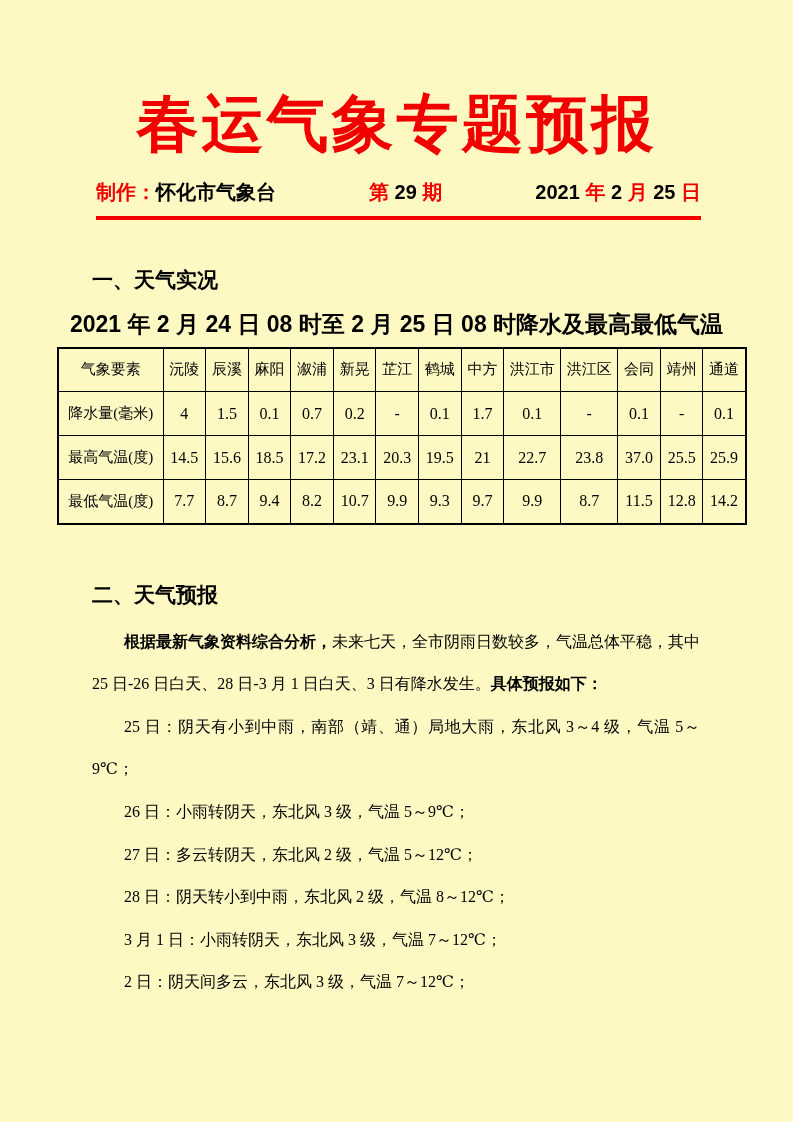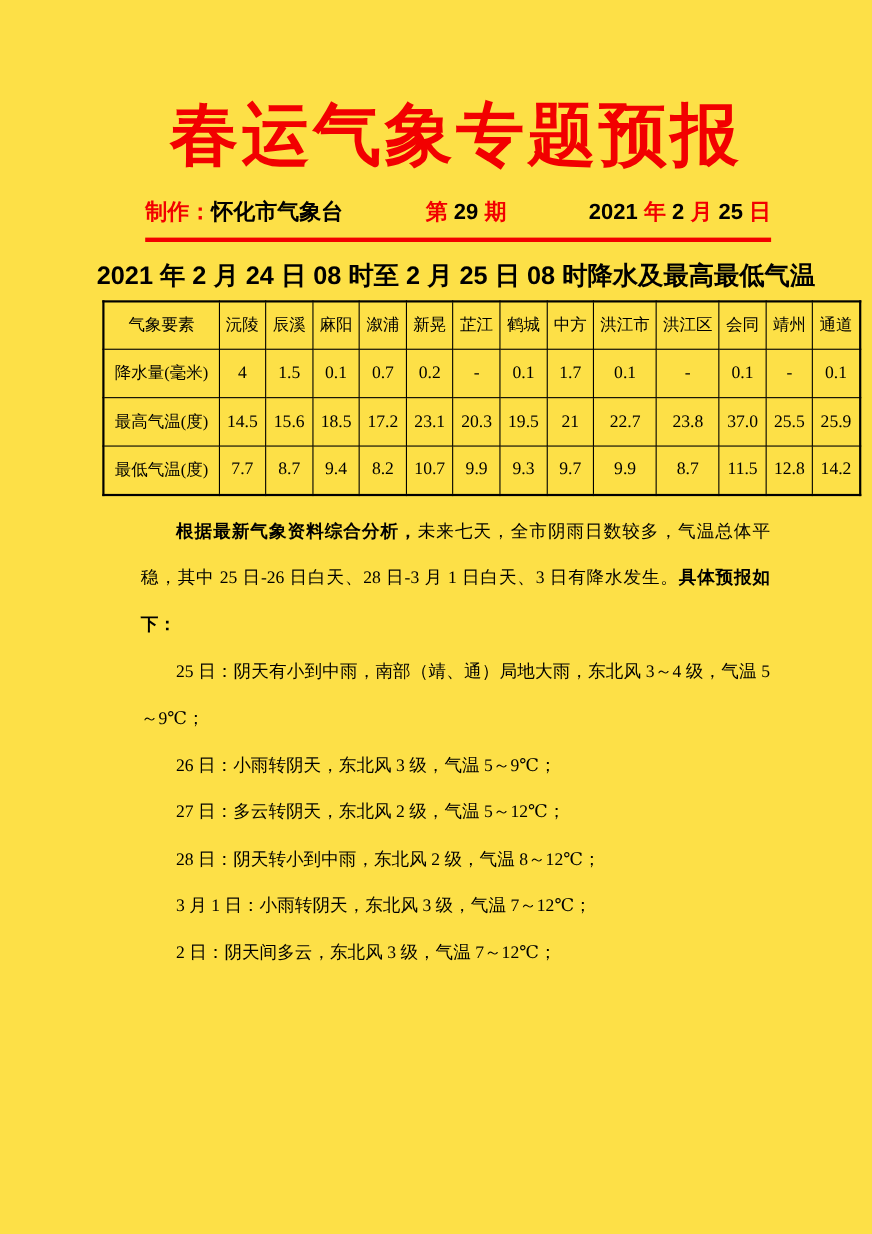--- a/index.html
+++ b/index.html
@@ -3,25 +3,24 @@
 <meta charset="utf-8">
 <style>
   :root { --accent: #f20000; --ink: #000000; }
   * { box-sizing: border-box; }
   html, body { margin: 0; padding: 0; background: #ffffff; }
   .page {
     position: relative;
     width: 793px;
     height: 1122px;
     margin: 0 auto;
-    background: #fde047;
+    background: #fef9c3;
     font-family: "Liberation Serif", "DejaVu Serif", serif;
     color: var(--ink);
     overflow: hidden;
-    padding-left: 36px;
   }
   .doc-title {
     padding-top: 84px;
     text-align: center;
     color: var(--accent);
     font-size: 62px;
     font-weight: 700;
     letter-spacing: 3px;
     line-height: 1.3;
     font-family: "Liberation Serif", "DejaVu Serif", serif;
@@ -89,20 +88,21 @@
 <div class="page">
 
   <div class="doc-title">春运气象专题预报</div>
 
   <div class="byline">
     <span><span class="red">制作：</span><span>怀化市气象台</span></span>
     <span id="issue-seg"><span class="red">第</span><span> 29 </span><span class="red">期</span></span>
     <span id="date-seg"><span>2021 </span><span class="red">年</span><span> 2 </span><span class="red">月</span><span> 25 </span><span class="red">日</span></span>
   </div>
 
+  <div class="section-heading">一、天气实况</div>
 
   <div class="table-caption">2021 年 2 月 24 日 08 时至 2 月 25 日 08 时降水及最高最低气温</div>
 
   <table class="weather">
     <colgroup id="weather-cols">
         <col style="width: 105px;">
         <col style="width: 42.6px;">
         <col style="width: 42.6px;">
         <col style="width: 42.6px;">
         <col style="width: 42.6px;">
@@ -177,20 +177,21 @@
           <td class="num">9.7</td>
           <td class="num">9.9</td>
           <td class="num">8.7</td>
           <td class="num">11.5</td>
           <td class="num">12.8</td>
           <td class="num">14.2</td>
         </tr>
       </tbody>
   </table>
 
+  <div class="section-heading" style="margin-top:56px">二、天气预报</div>
 
   <p class="body-text intro-para" id="intro-para"><span class="bold-sans">根据最新气象资料综合分析，</span><span>未来七天，全市阴雨日数较多，气温总体平稳，其中 25 日-26 日白天、28 日-3 月 1 日白天、3 日有降水发生。</span><span class="bold-sans">具体预报如下：</span></p>
 
   <div id="forecast-list">
       <p class="body-text">25 日：阴天有小到中雨，南部（靖、通）局地大雨，东北风 3～4 级，气温 5～9℃；</p>
       <p class="body-text">26 日：小雨转阴天，东北风 3 级，气温 5～9℃；</p>
       <p class="body-text">27 日：多云转阴天，东北风 2 级，气温 5～12℃；</p>
       <p class="body-text">28 日：阴天转小到中雨，东北风 2 级，气温 8～12℃；</p>
       <p class="body-text">3 月 1 日：小雨转阴天，东北风 3 级，气温 7～12℃；</p>
       <p class="body-text">2 日：阴天间多云，东北风 3 级，气温 7～12℃；</p>

